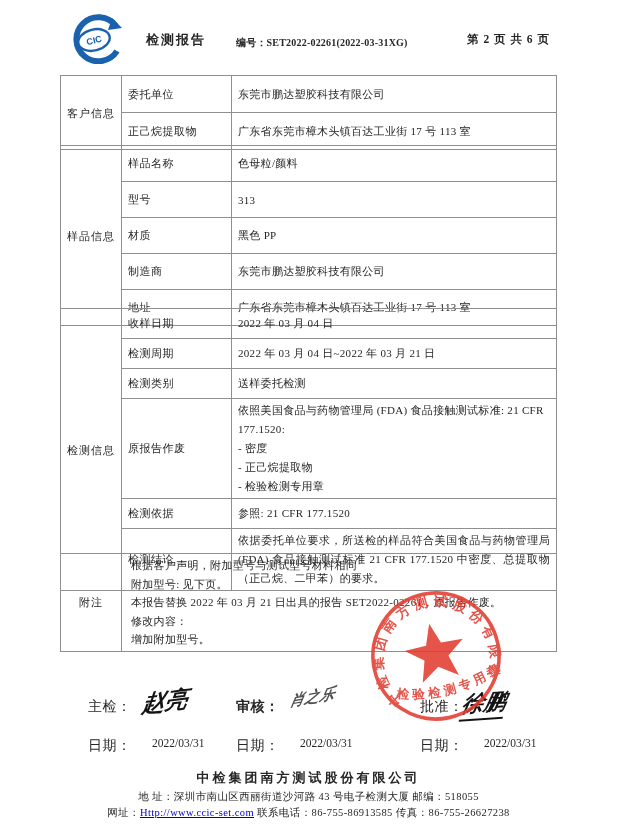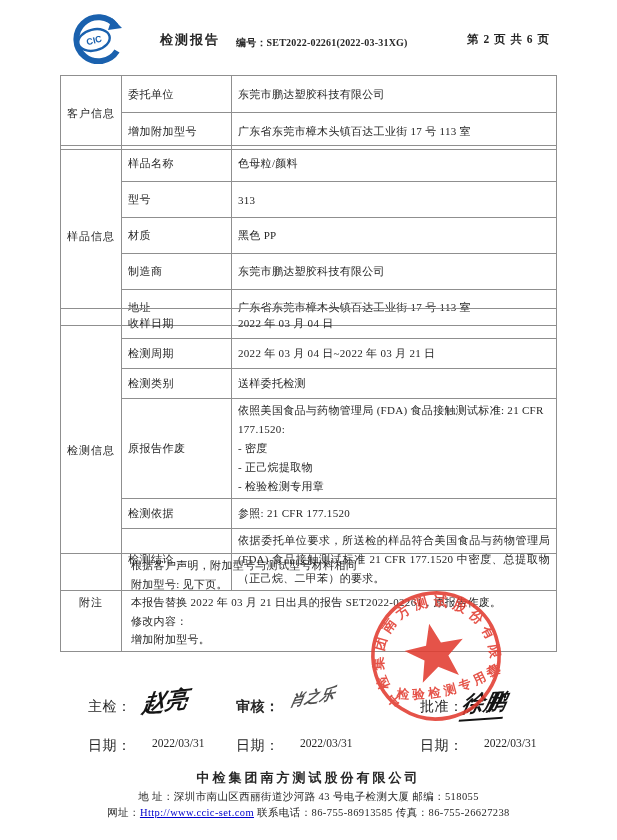--- a/index.html
+++ b/index.html
@@ -43,35 +43,35 @@
 <body>
 
 <div class="abs" style="left:64px;top:14px;width:62px;height:50px;">
   <svg width="62" height="50" viewBox="0 0 62 50">
     <path d="M 52 12 A 22 22 0 1 0 53 37" fill="none" stroke="#1a61ae" stroke-width="6"></path>
     <path d="M 48 4 L 58 14 L 44 16 Z" fill="#1a61ae"></path>
     <ellipse cx="30" cy="26" rx="16" ry="10.5" fill="#ffffff" stroke="#1a61ae" stroke-width="2.4" transform="rotate(-14 30 26)"></ellipse>
     <text x="30" y="29.5" text-anchor="middle" font-size="9" font-weight="bold" fill="#1a61ae" font-family="Liberation Sans, sans-serif" transform="rotate(-14 30 26)">CIC</text>
   </svg>
 </div>
-<div class="abs report-title" style="left:160px;top:31px;">检测报告</div>
+<div class="abs report-title" style="left:146px;top:31px;">检测报告</div>
 <div class="abs" style="left:236px;top:32px;">
   <span class="report-no">编号：</span><span class="report-no">SET2022-02261(2022-03-31XG)</span>
 </div>
 <div class="abs page-info" style="left:467px;top:32px;">第 2 页 共 6 页</div>
 
 <table class="tbl abs" style="left:60px;top:75px;">
   <tbody>
       <tr>
     <td class="sec" rowspan="2">客户信息</td>
     <td class="fld" style="height:32px;">委托单位</td>
     <td class="val">东莞市鹏达塑胶科技有限公司</td>
   </tr>
   <tr>
-    <td class="fld" style="height:32px;">增加附加型号</td>
+    <td class="fld" style="height:32px;">正己烷提取物</td>
     <td class="val">广东省东莞市樟木头镇百达工业街 17 号 113 室</td>
   </tr>
 </tbody>
   </table>
 
 <table class="tbl abs" style="left:60px;top:145px;">
   <tbody>
       <tr>
     <td class="sec" rowspan="5">样品信息</td>
     <td class="fld" style="height:31px;">样品名称</td>

